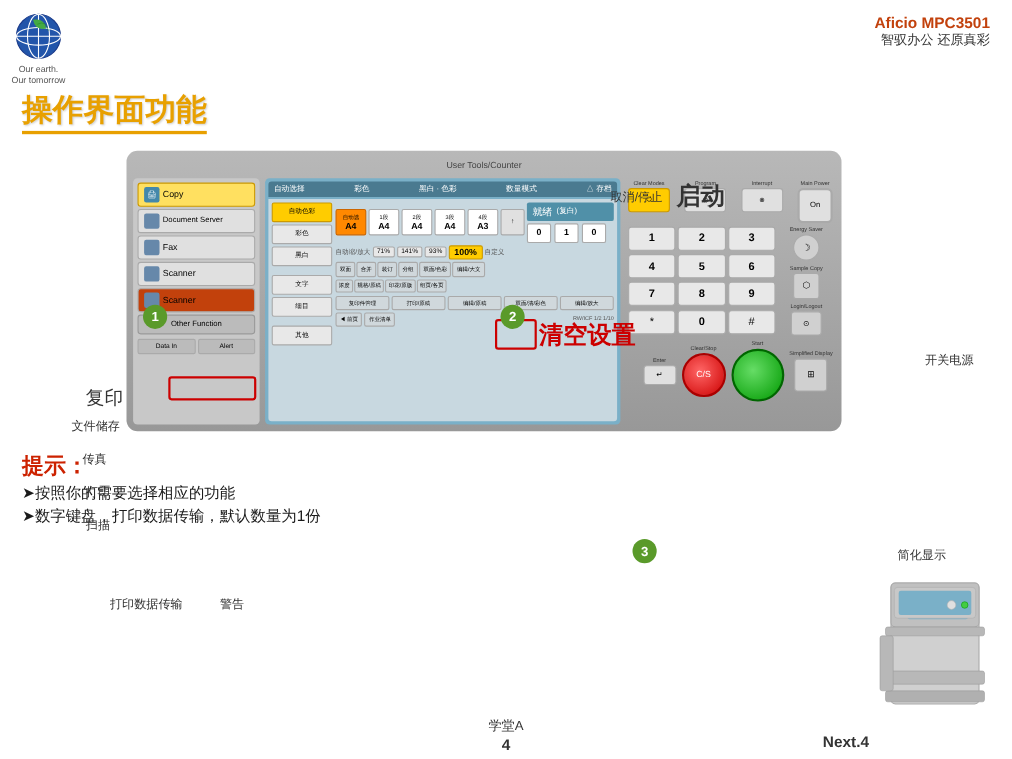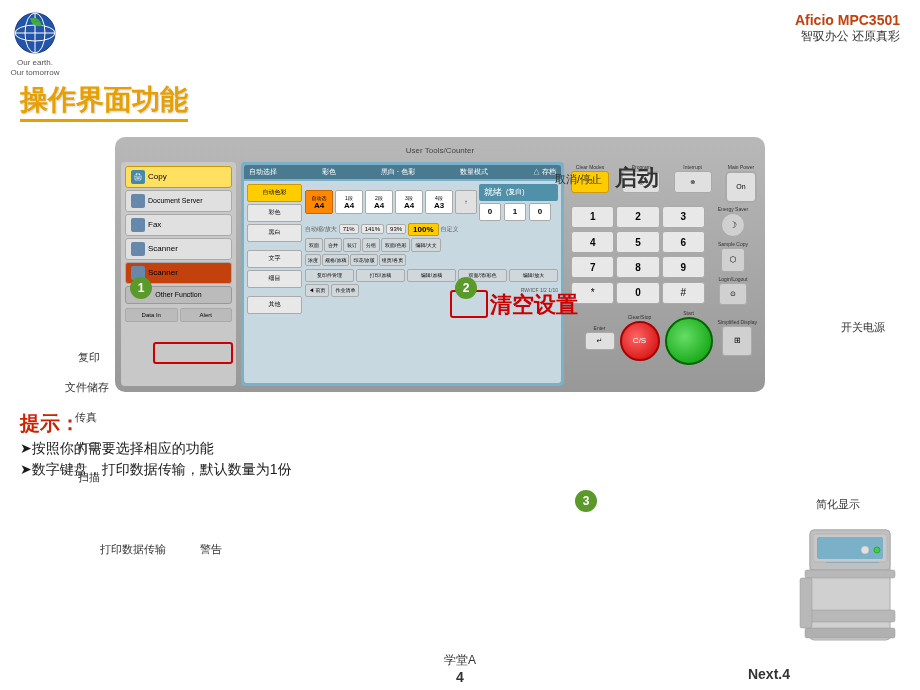--- a/index.html
+++ b/index.html
@@ -200,21 +200,21 @@
       font-weight: bold;
       color: #333;
       z-index: 20;
     }
 
     
     #copy-label {
       position: absolute;
       top: 228px;
       left: 78px;
-      font-size: 11px;
+      font-size: 17px;
       color: #333;
       z-index: 20;
     }
 
     
     #file-store-label {
       position: absolute;
       top: 258px;
       left: 65px;
       font-size: 11px;

